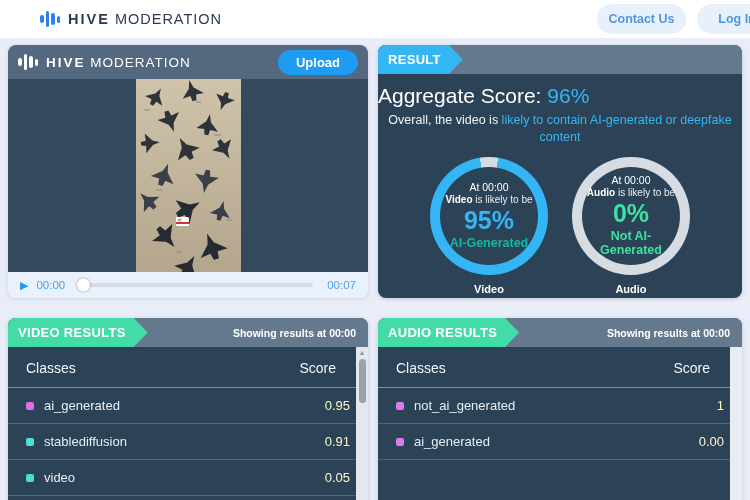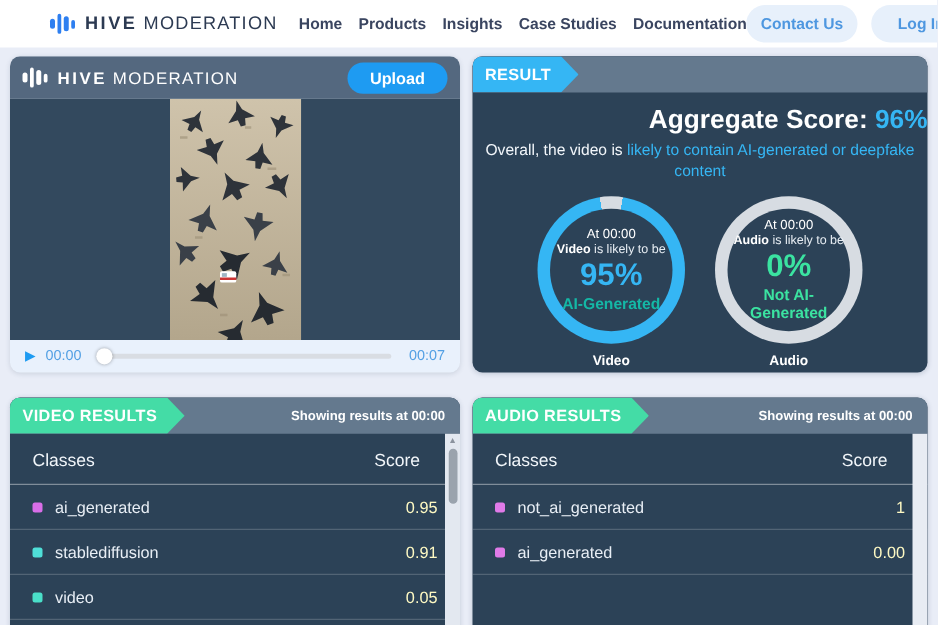--- a/index.html
+++ b/index.html
@@ -69,21 +69,21 @@
     width:13px; height:13px; border-radius:50%; background:#ffffff;
     box-shadow:0 0 3px rgba(0,0,0,.35); cursor:pointer;
   }
 
   
   .panel-result {
     position:absolute; left:378px; top:45px; width:364px; height:253px;
     border-radius:8px; overflow:hidden; background:#2c4257;
     box-shadow:0 1px 4px rgba(40,60,90,.2);
   }
-  .agg { text-align:right; margin-top:10px; font-size:21px; font-weight:bold; color:#ffffff; }
+  .agg { text-align:left; margin-top:10px; font-size:21px; font-weight:normal; color:#ffffff; }
   .agg .agg-val { color:#35b6f4; }
   .summary { width:345px; margin:4px auto 0; text-align:center; font-size:12.5px; line-height:1.35; color:#f2f6fa; }
   .summary .hl { color:#35b6f4; }
   .gauges { display:flex; justify-content:space-around; padding:0 40px; margin-top:11px; }
   .gauge { display:flex; flex-direction:column; align-items:center; }
   .ring { width:118px; height:118px; border-radius:50%; position:relative; }
   .ring-inner {
     position:absolute; left:10px; top:10px; width:98px; height:98px; border-radius:50%;
     background:#2c4257; display:flex; flex-direction:column; align-items:center; justify-content:center;
     text-align:center;
@@ -130,28 +130,20 @@
 <div class="navbar">
   <div class="brand">
     <span class="brand-bars">
         <i></i>
         <i></i>
         <i></i>
         <i></i>
       </span>
     <span class="brand-text"><b>HIVE</b> <span>MODERATION</span></span>
   </div>
-  <nav class="nav-links">
-    <span class="nav-link">Home</span>
-    <span class="nav-link">Products</span>
-    <span class="nav-link">Insights</span>
-    <span class="nav-link">Case Studies</span>
-    <span class="nav-link">Documentation</span>
-    <span class="nav-link">Pricing</span>
-  </nav>
   <span class="pill contact">Contact Us</span>
   <span class="pill login">Log In</span>
 </div>
 
 <div class="panel-video">
   <div class="vp-header">
     <div class="brand">
       <span class="brand-bars">
           <i></i>
           <i></i>

